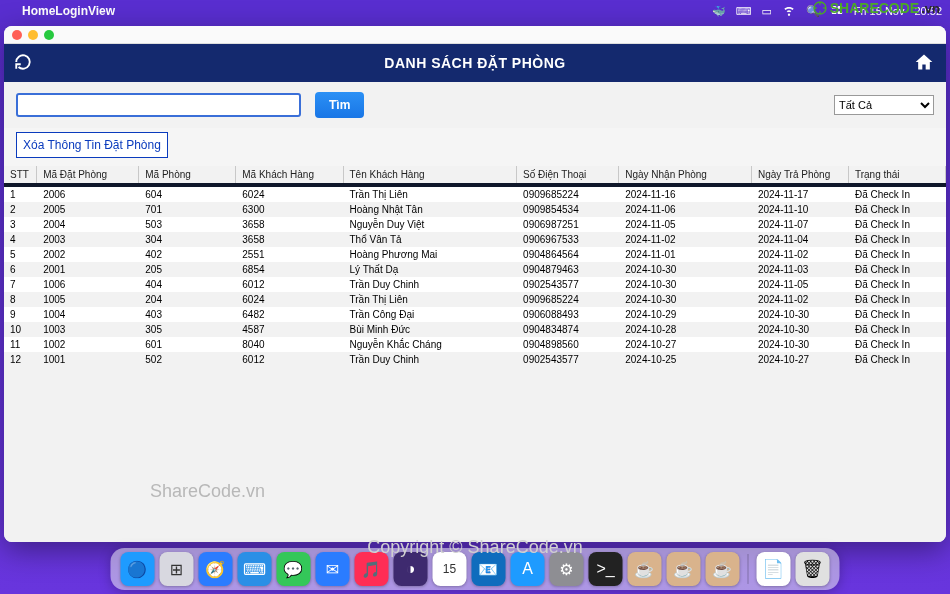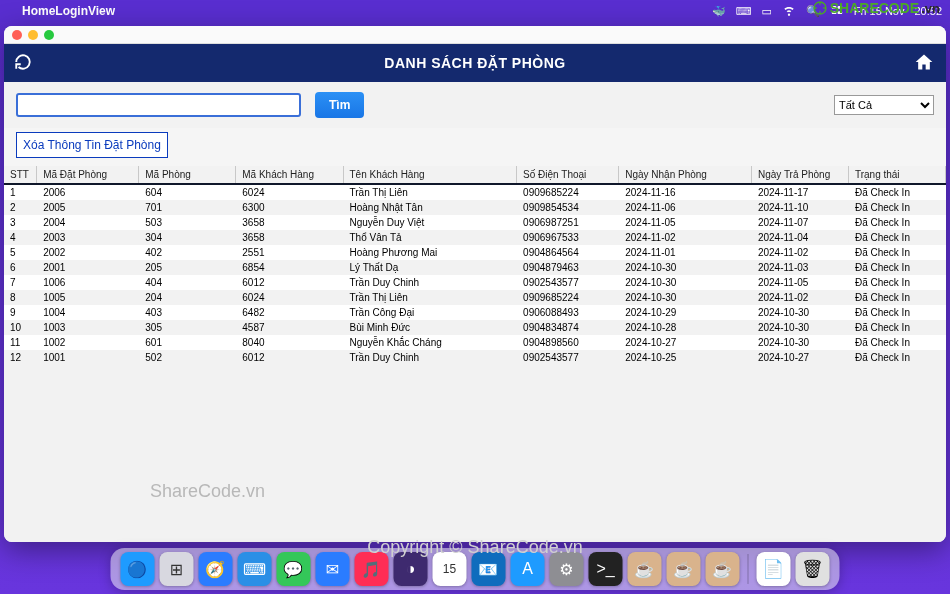--- a/index.html
+++ b/index.html
@@ -61,21 +61,21 @@
 .toolbar2 { padding: 4px 12px 8px; display: flex; gap: 18px; }
 .btn-outline {
   background: #fff; color: #0a3bbd; border: 1.5px solid #0a3bbd;
   border-radius: 0; padding: 5px 6px; font-size: 12px; cursor: pointer;
 }
 
 .table-wrap { flex: 1; background: #f2f2f2; overflow: auto; }
 table { width: 100%; border-collapse: collapse; font-size: 10px; }
 thead th {
   background: #f2f2f2; text-align: left; padding: 3px 6px;
-  border-right: 1px solid #c8c8c8; border-bottom: 2px solid #0f172a;
+  border-right: 1px solid #c8c8c8; border-bottom: 4px solid #0f172a;
   font-weight: 400; color: #222;
 }
 tbody tr:nth-child(odd) { background: #fff; }
 tbody tr:nth-child(even) { background: #f2f2f2; }
 tbody td { padding: 2px 6px; border-right: 1px solid transparent; }
 
 .watermark1 {
   position: absolute; left: 150px; bottom: 92px; color: #b8b8b8;
   font-size: 18px; font-weight: 500; pointer-events: none;
 }

